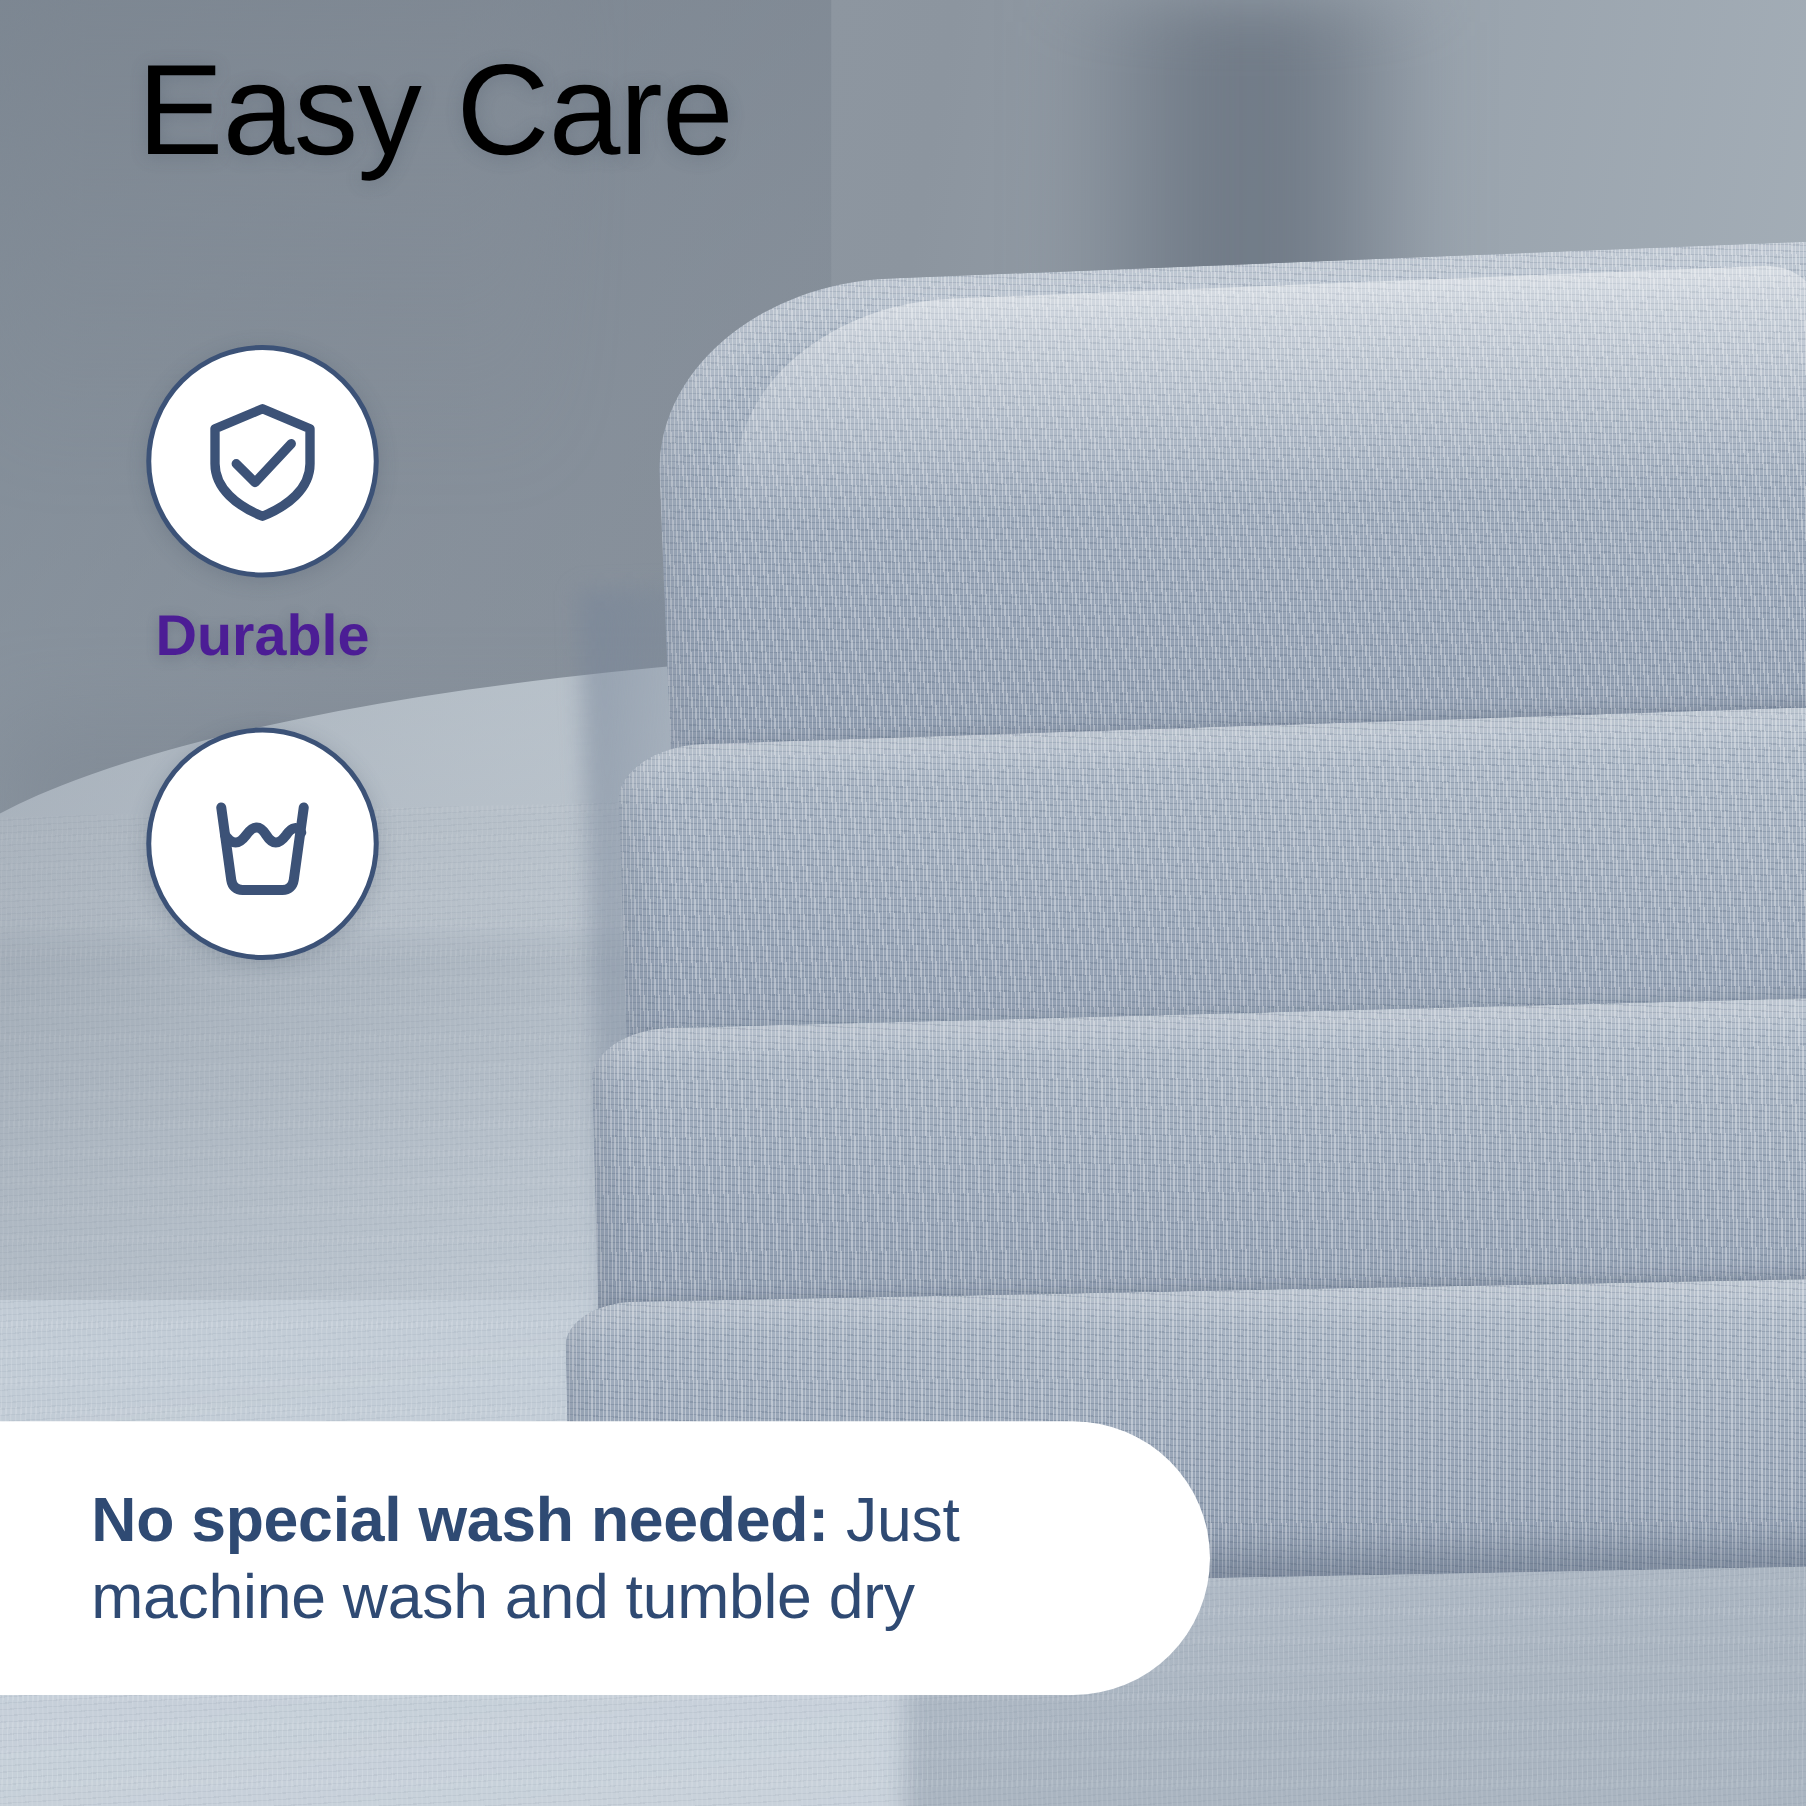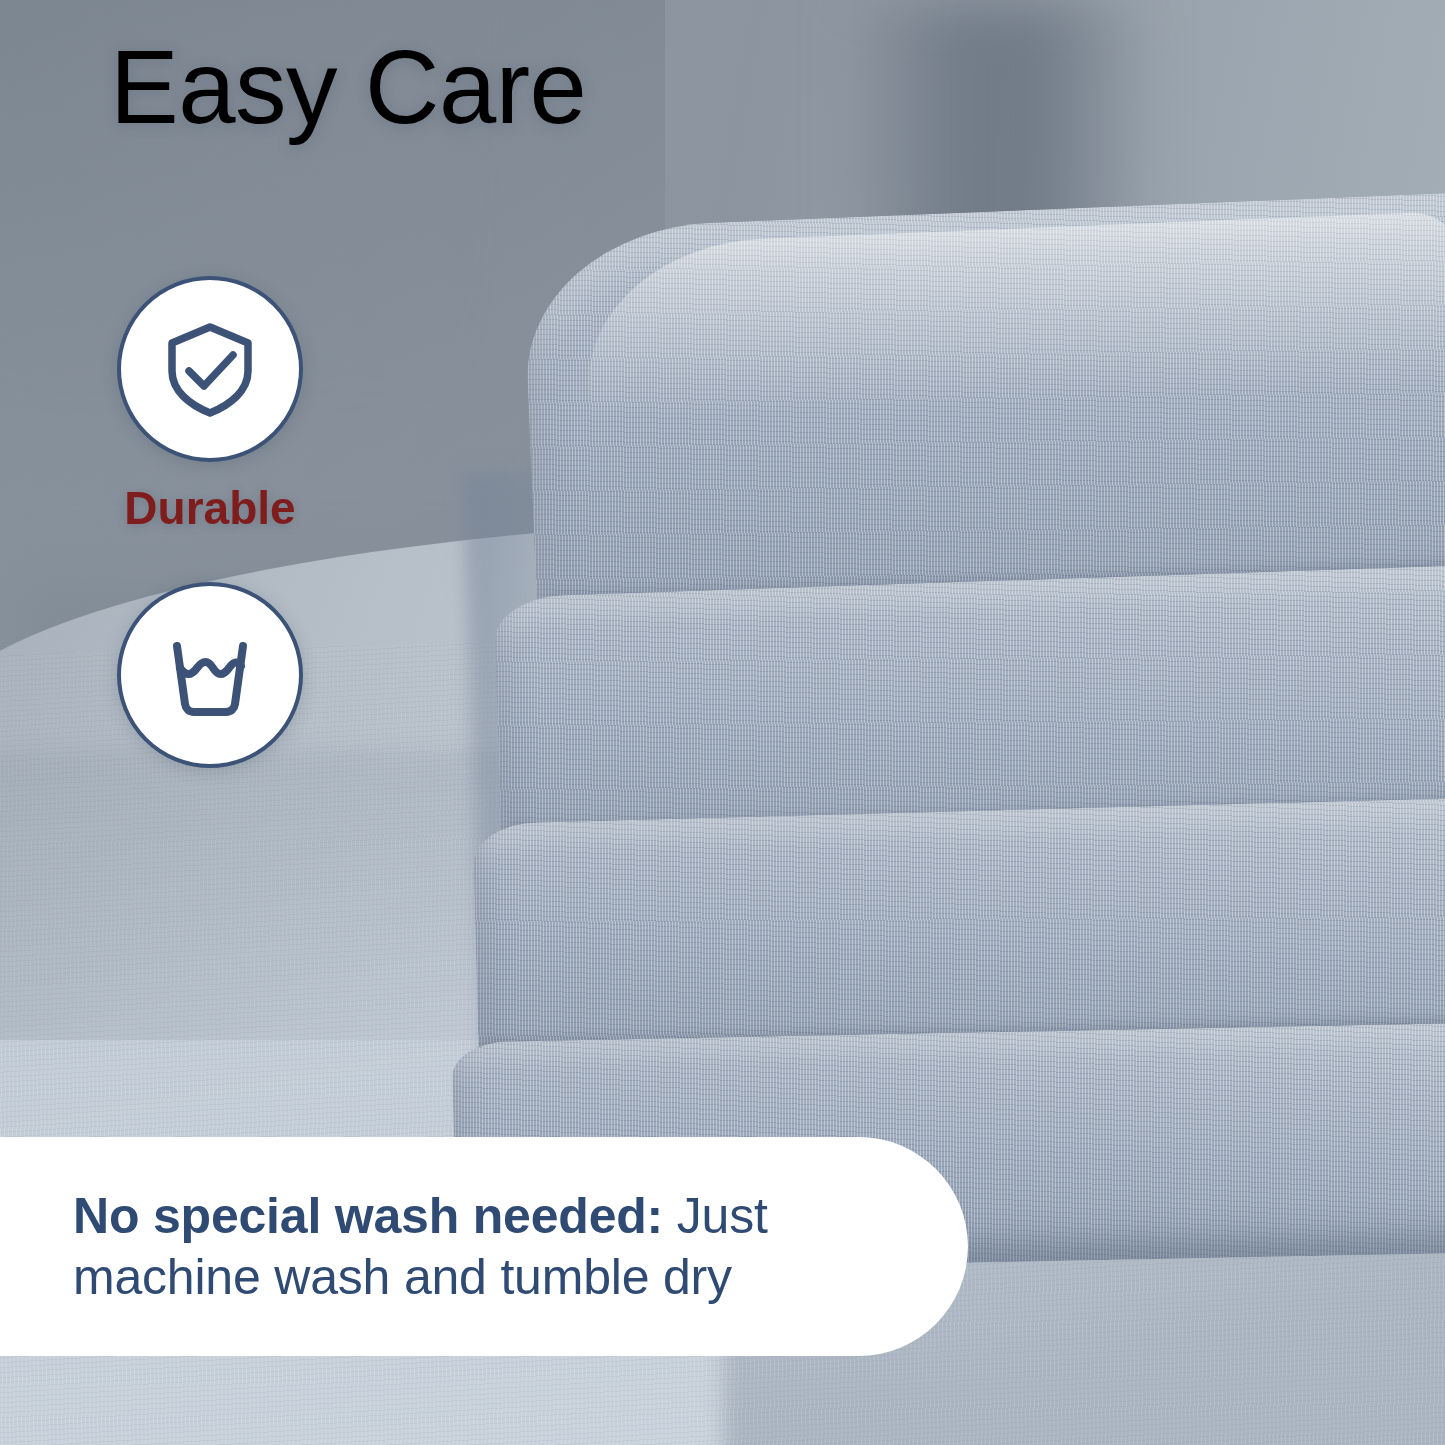--- a/index.html
+++ b/index.html
@@ -145,21 +145,21 @@
     background:#ffffff;
     border:4px solid #3c5277;
     display:flex;align-items:center;justify-content:center;
     box-shadow:0 3px 16px rgba(60,72,90,.22);
   }
   .badge svg{display:block;}
 
   .feature-label{
     margin-top:22px;
     font-size:46px;line-height:1.08;font-weight:700;
-    color:#7f1d1d;text-align:center;letter-spacing:0px;
+    color:#4c1d95;text-align:center;letter-spacing:0px;
     text-shadow:0 2px 10px rgba(70,82,98,.32);
   }
 
   
   .caption{
     position:absolute;left:0;top:1137px;
     width:968px;height:219px;
     background:#ffffff;
     border-radius:0 110px 110px 0;
     display:flex;align-items:center;

